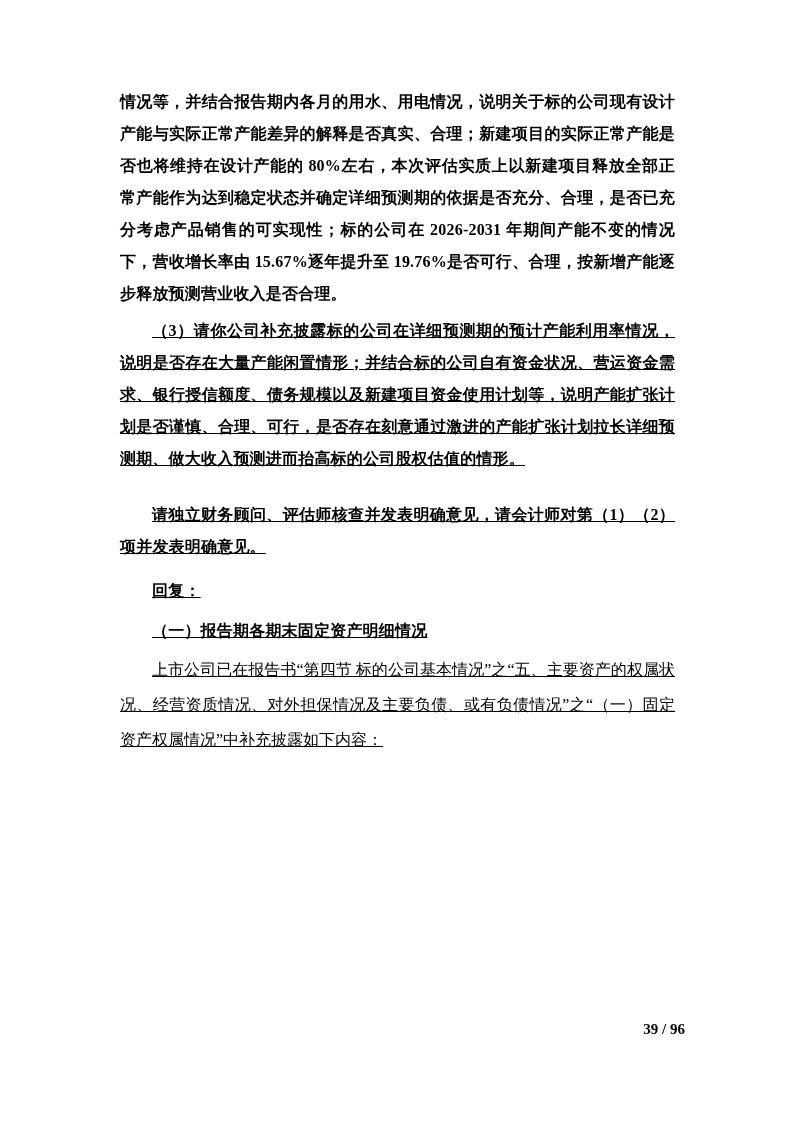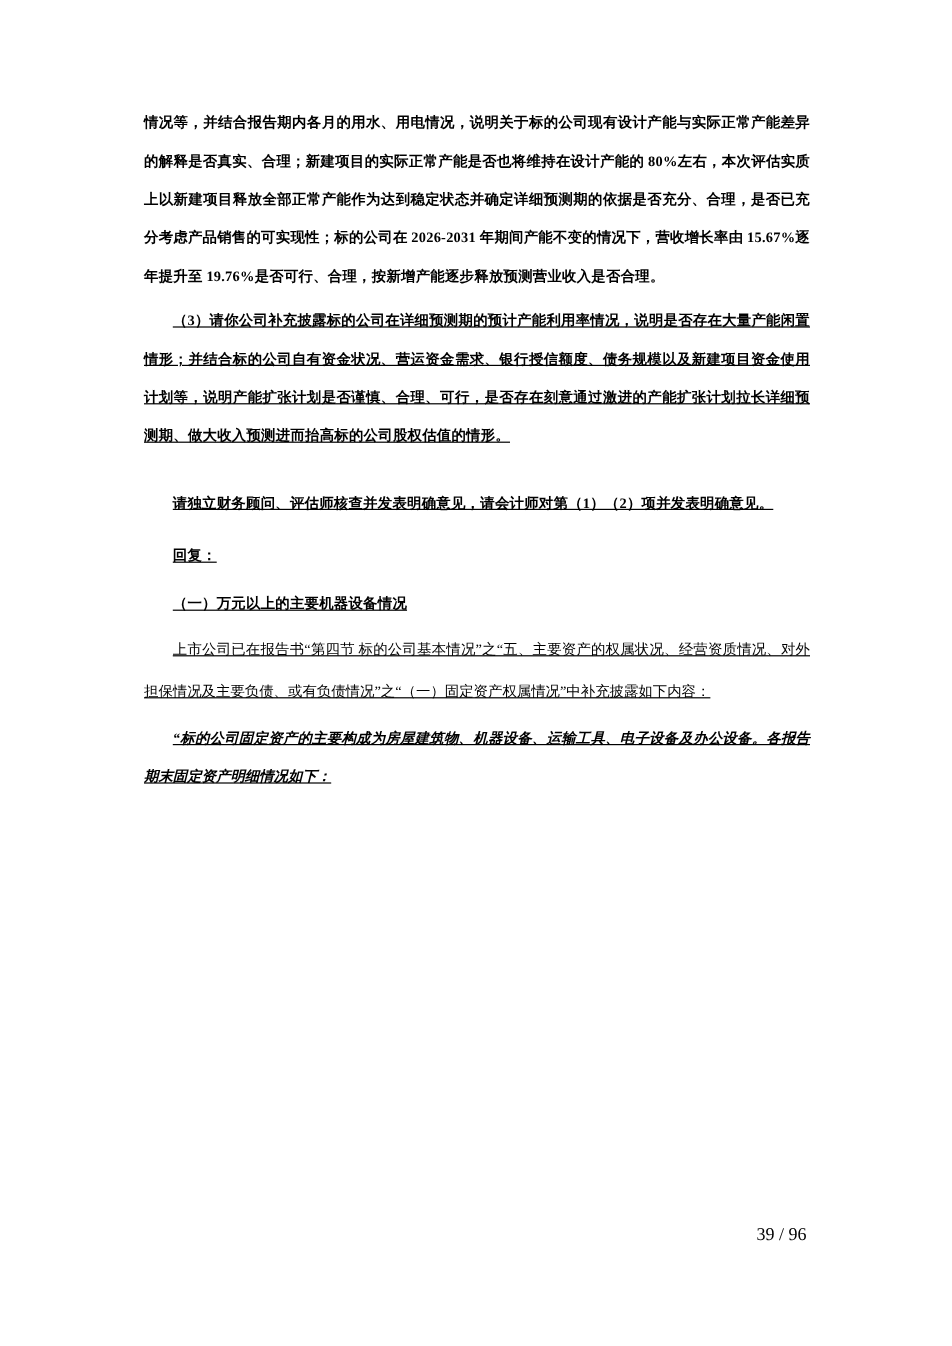--- a/index.html
+++ b/index.html
@@ -17,21 +17,21 @@
     font-family: "Liberation Serif", "DejaVu Serif", serif;
   }
   .content {
     position: absolute;
     left: 120px;
     top: 86px;
     width: 555px;
   }
   .para {
     margin: 0 0 5px 0;
-    font-size: 12px;
+    font-size: 16px;
     line-height: 32px;
     text-align: justify;
     word-break: break-all;
   }
   .indent {
     text-indent: 2em;
     text-decoration: underline;
   }
   .q {
     font-weight: 700;
@@ -49,44 +49,43 @@
   .reply-label {
     margin-top: 12px;
     margin-bottom: 8px;
   }
   .pre-gap {
     margin-top: 24px;
   }
   .page-num {
     position: absolute;
     top: 1018px;
-    right: 121px;
+    right: 108px;
     font-size: 15px;
     line-height: 22px;
-    font-weight: 400;
+    font-weight: 700;
     font-family: "Liberation Serif", "DejaVu Serif", serif;
   }
 </style>
 </head>
 <body>
 
 <div class="page">
   <div class="content">
 
     <p class="para q">情况等，并结合报告期内各月的用水、用电情况，说明关于标的公司现有设计产能与实际正常产能差异的解释是否真实、合理；新建项目的实际正常产能是否也将维持在设计产能的 80%左右，本次评估实质上以新建项目释放全部正常产能作为达到稳定状态并确定详细预测期的依据是否充分、合理，是否已充分考虑产品销售的可实现性；标的公司在 2026-2031 年期间产能不变的情况下，营收增长率由 15.67%逐年提升至 19.76%是否可行、合理，按新增产能逐步释放预测营业收入是否合理。</p>
 
     <p class="para q indent">（3）请你公司补充披露标的公司在详细预测期的预计产能利用率情况，说明是否存在大量产能闲置情形；并结合标的公司自有资金状况、营运资金需求、银行授信额度、债务规模以及新建项目资金使用计划等，说明产能扩张计划是否谨慎、合理、可行，是否存在刻意通过激进的产能扩张计划拉长详细预测期、做大收入预测进而抬高标的公司股权估值的情形。</p>
 
     <p class="para q indent pre-gap">请独立财务顾问、评估师核查并发表明确意见，请会计师对第（1）（2）项并发表明确意见。</p>
 
     <p class="para q indent reply-label">回复：</p>
 
 
-    <p class="para q indent">（一）万元以上的主要机器设备情况</p>
+    <p class="para q indent">（一）报告期各期末固定资产明细情况</p>
 
     <p class="para song indent">上市公司已在报告书“第四节 标的公司基本情况”之“五、主要资产的权属状况、经营资质情况、对外担保情况及主要负债、或有负债情况”之“（一）固定资产权属情况”中补充披露如下内容：</p>
 
-    <p class="para kai indent">“标的公司固定资产的主要构成为房屋建筑物、机器设备、运输工具、电子设备及办公设备。各报告期末固定资产明细情况如下：</p>
 
   </div>
 
   <div class="page-num">39 / 96</div>
 </div>
 
 </body></html>

